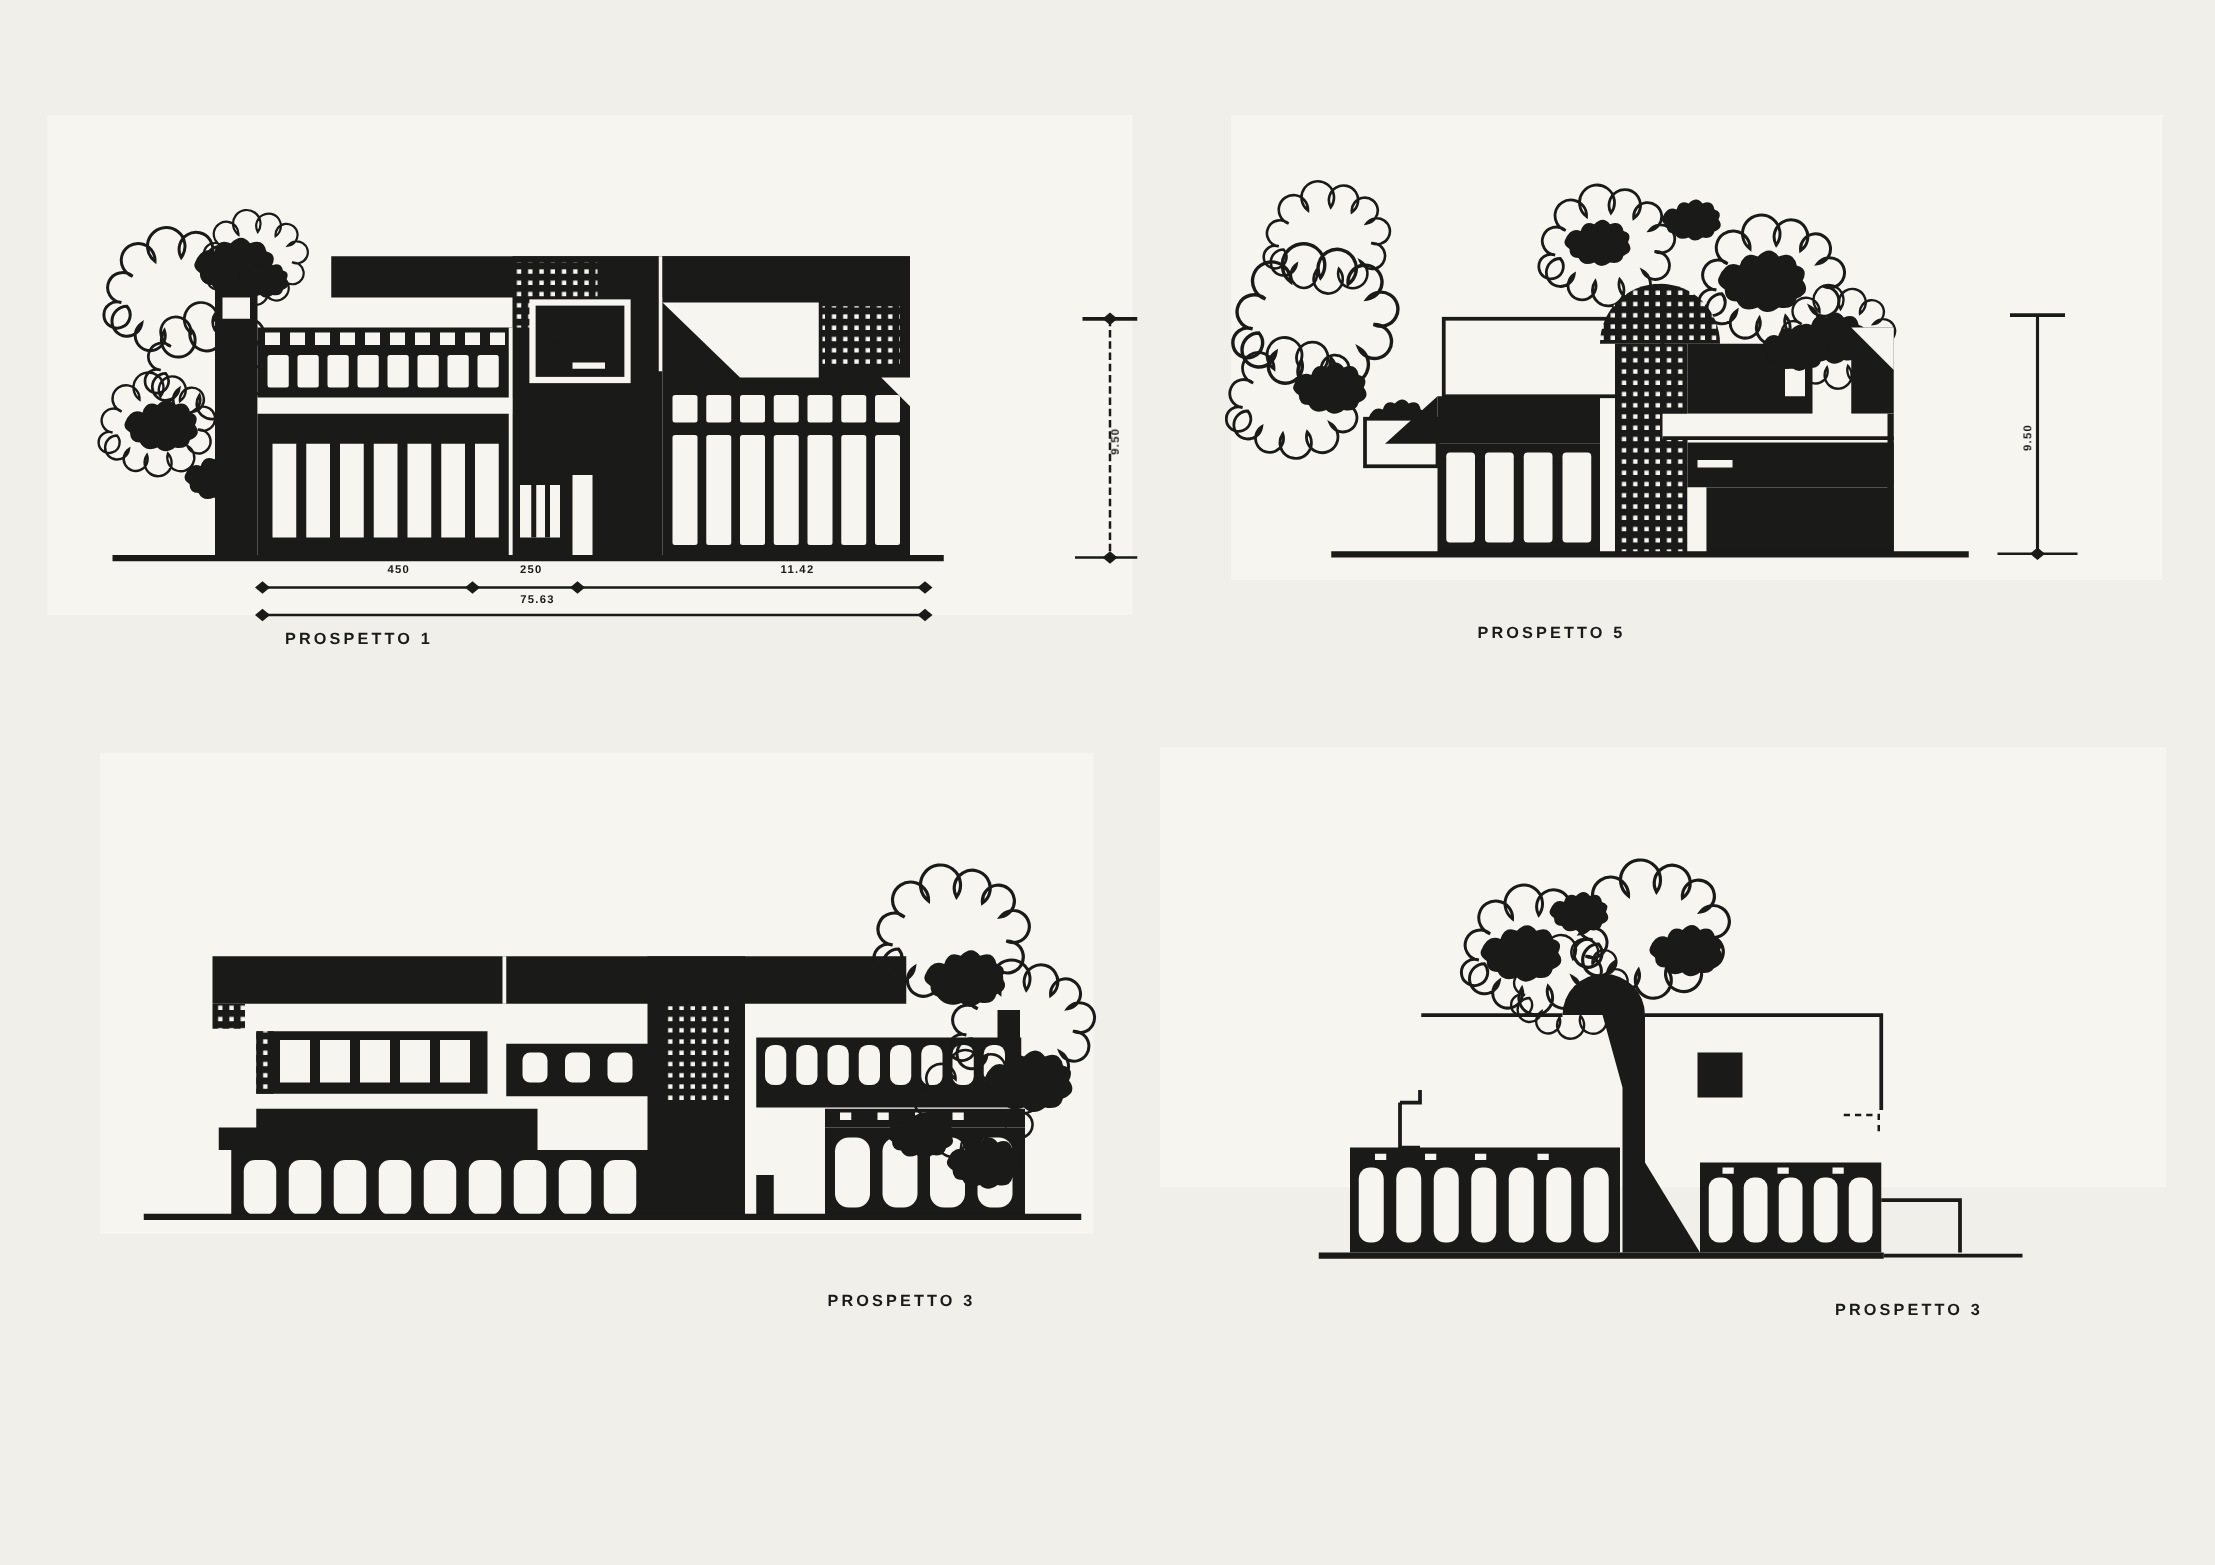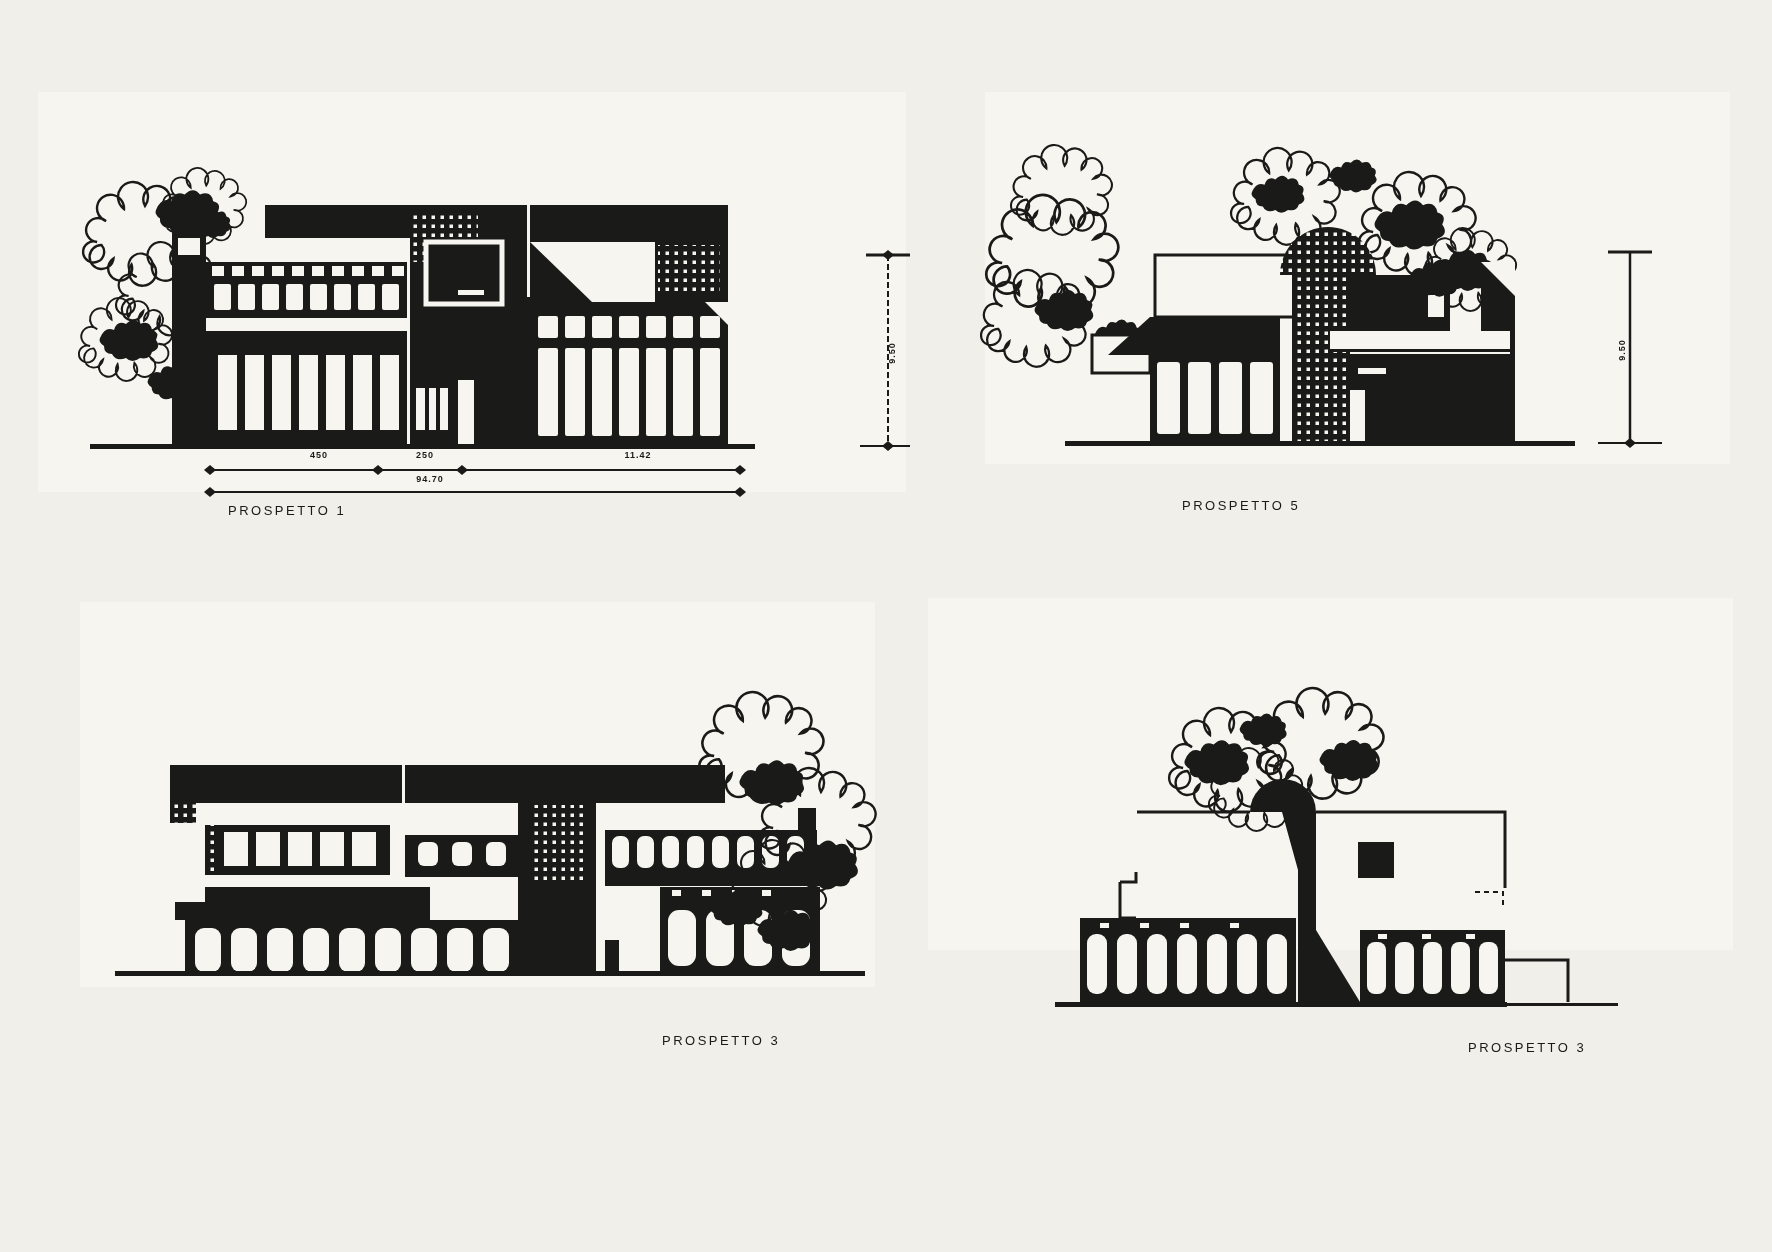--- a/index.html
+++ b/index.html
@@ -15,21 +15,21 @@
     color:var(--ink);
   }
   .sheet{position:absolute;inset:0;}
   .panel{position:absolute;background:var(--panel-background);}
   .drawing{position:absolute;}
   .f-ink{fill:var(--ink);}
   .f-paper{fill:var(--panel-background);}
   .s-ink{stroke:var(--ink);fill:none;}
   .pat{fill:url(#dotgrid);}
   .plabel{
-    position:absolute;font-weight:normal;font-size:13px;letter-spacing:2.5px;
+    position:absolute;font-weight:bold;font-size:13px;letter-spacing:2.5px;
     color:var(--ink);white-space:nowrap;
     filter:blur(.3px);
   }
   .dimnum{
     position:absolute;font-weight:bold;font-size:9px;letter-spacing:1px;
     color:var(--ink);text-align:center;white-space:nowrap;filter:blur(.3px);
   }
   .dimnum.vert{transform:rotate(-90deg);transform-origin:center;}
 </style>
 </head>
@@ -336,17 +336,17 @@
   </svg>
 
   <div class="plabel" style="left:228px;top:503px">PROSPETTO 1</div>
   <div class="plabel" style="left:1182px;top:498px">PROSPETTO 5</div>
   <div class="plabel" style="left:662px;top:1033px">PROSPETTO 3</div>
   <div class="plabel" style="left:1468px;top:1040px">PROSPETTO 3</div>
 
   <div class="dimnum" style="left:297px;top:450px;width:44px">450</div>
   <div class="dimnum" style="left:403px;top:450px;width:44px">250</div>
   <div class="dimnum" style="left:606px;top:450px;width:64px">11.42</div>
-  <div class="dimnum" style="left:398px;top:474px;width:64px">94.70</div>
+  <div class="dimnum" style="left:398px;top:474px;width:64px">75.63</div>
   <div class="dimnum vert" style="left:870px;top:348px;width:44px">9.50</div>
   <div class="dimnum vert" style="left:1600px;top:345px;width:44px">9.50</div>
 
 </div>
 
 </body></html>

